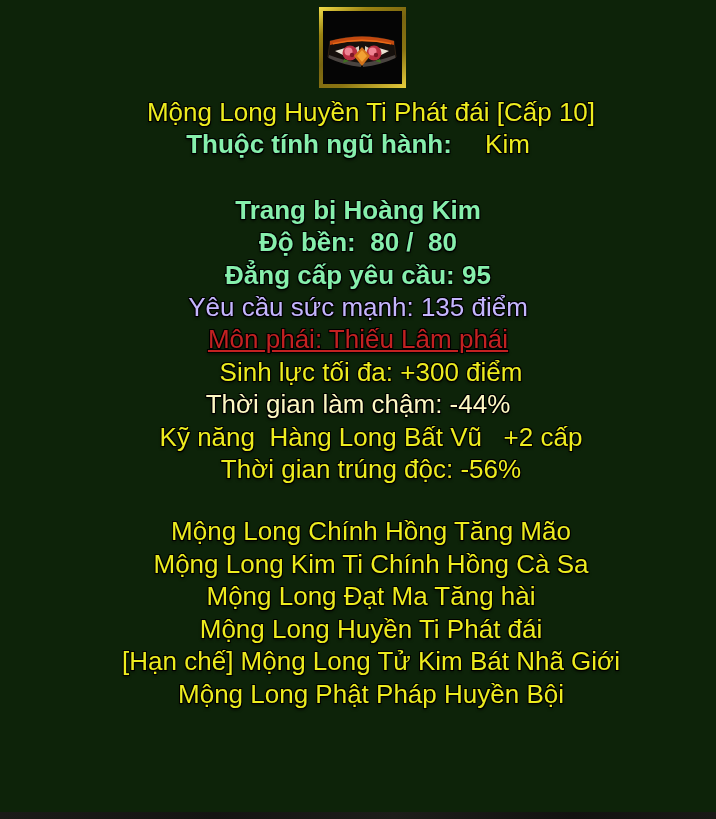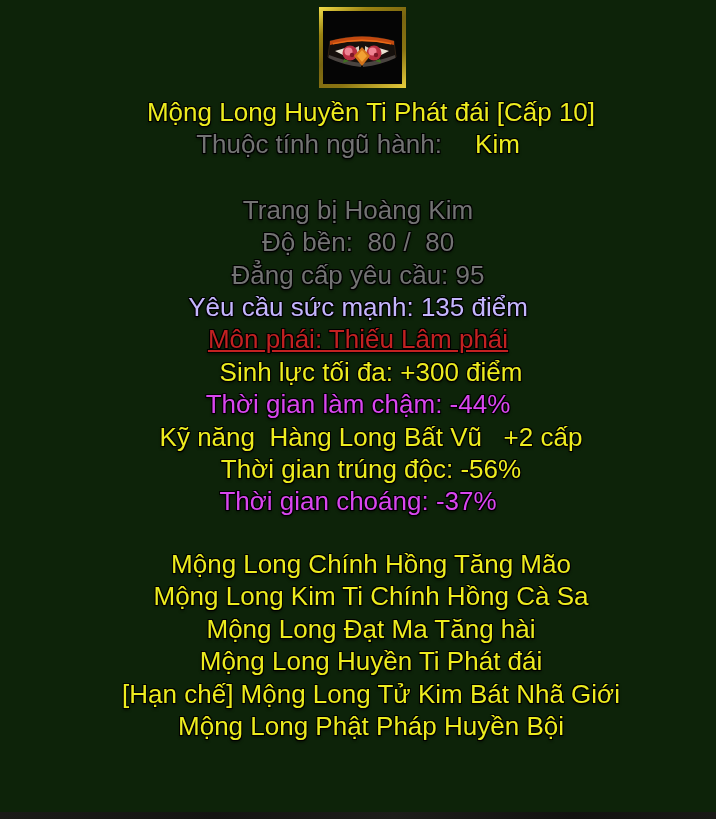--- a/index.html
+++ b/index.html
@@ -41,24 +41,24 @@
     justify-content: center;
   }
   .line {
     font-size: 26px;
     line-height: 32.4px;
     white-space: pre;
     text-shadow: -1px -1px 0 #000, 1px -1px 0 #000, -1px 1px 0 #000, 1px 1px 0 #000, 0 2px 3px rgba(0,0,0,0.8);
     letter-spacing: 0px;
   }
   .yellow  { color: #ecec1e; padding-left: 26px; }
-  .white   { color: #737373; }
+  .white   { color: #86efac; font-weight: bold; }
   .red     { color: #c4b5fd; }
   .darkred { color: #c32121; text-decoration: underline; }
-  .gray    { color: #d946ef; }
+  .gray    { color: #fef9c3; }
   .gap1 { height: 33px; }
   .gap2 { height: 30px; }
   .bottom-strip {
     position: absolute;
     left: 0;
     bottom: 0;
     width: 716px;
     height: 7px;
     background: linear-gradient(90deg, #1b1b18, #141412 30%, #1d1d1a 55%, #121210 80%, #191916);
   }
@@ -113,21 +113,20 @@
 
   <div class="line white">Trang bị Hoàng Kim</div>
       <div class="line white">Độ bền:  80 /  80</div>
       <div class="line white">Đẳng cấp yêu cầu: 95</div>
       <div class="line red">Yêu cầu sức mạnh: 135 điểm</div>
       <div class="line darkred">Môn phái: Thiếu Lâm phái</div>
       <div class="line yellow">Sinh lực tối đa: +300 điểm</div>
       <div class="line gray">Thời gian làm chậm: -44%</div>
       <div class="line yellow">Kỹ năng  Hàng Long Bất Vũ   +2 cấp</div>
       <div class="line yellow">Thời gian trúng độc: -56%</div>
-      <div class="line gray">Thời gian choáng: -37%</div>
     </div>
 
   <div class="gap2"></div>
 
   <div>
 
   <div class="line yellow">Mộng Long Chính Hồng Tăng Mão</div>
       <div class="line yellow">Mộng Long Kim Ti Chính Hồng Cà Sa</div>
       <div class="line yellow">Mộng Long Đạt Ma Tăng hài</div>
       <div class="line yellow">Mộng Long Huyền Ti Phát đái</div>

